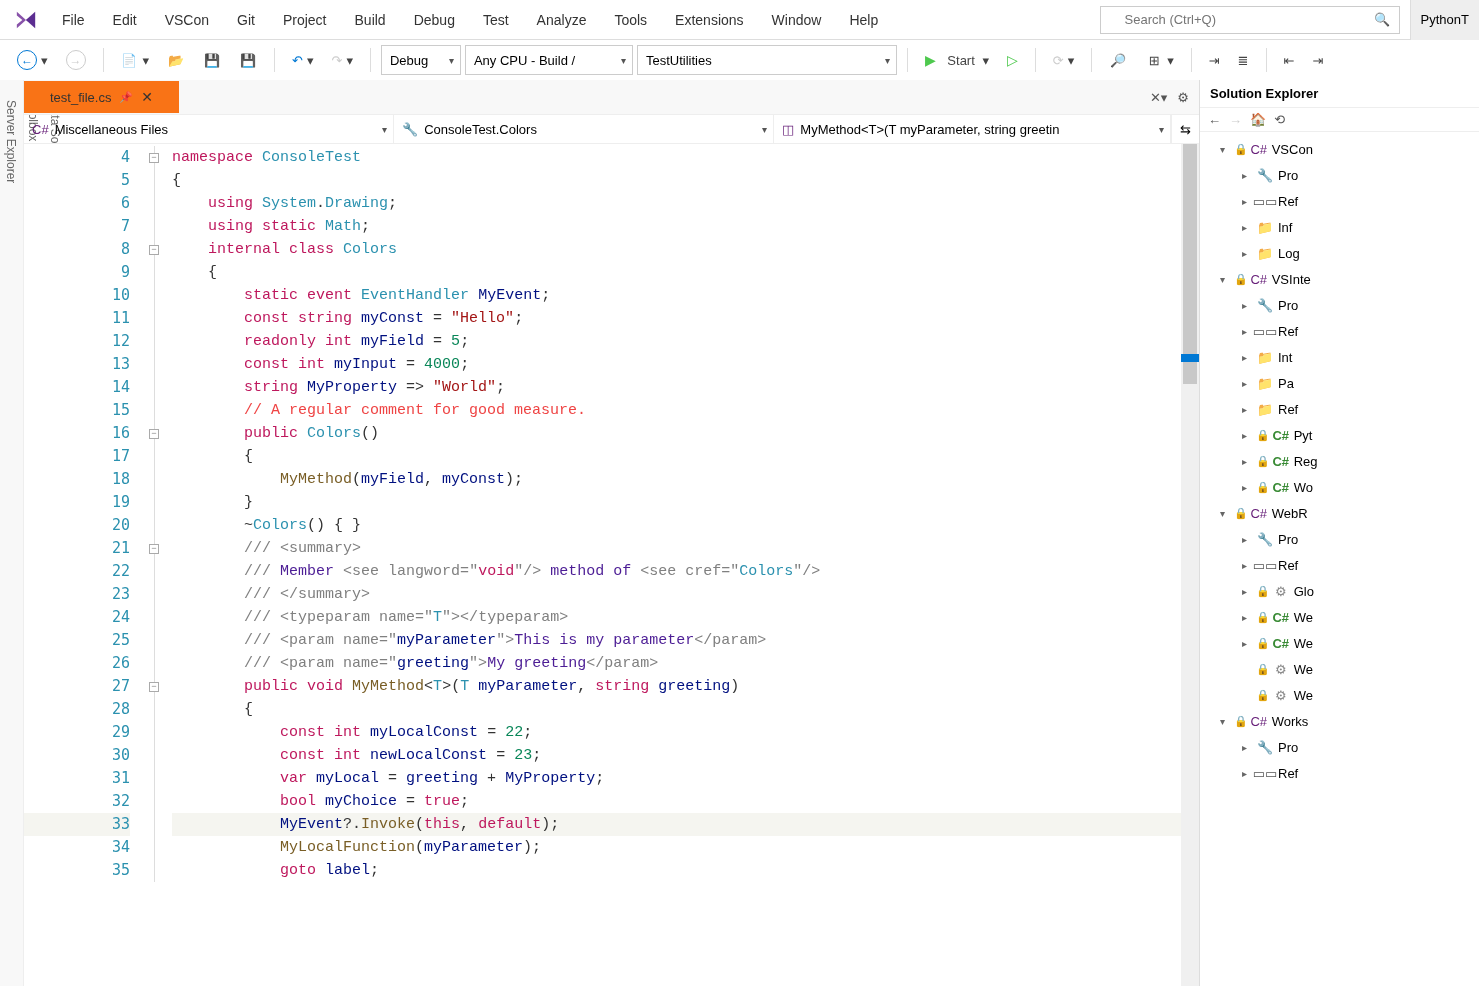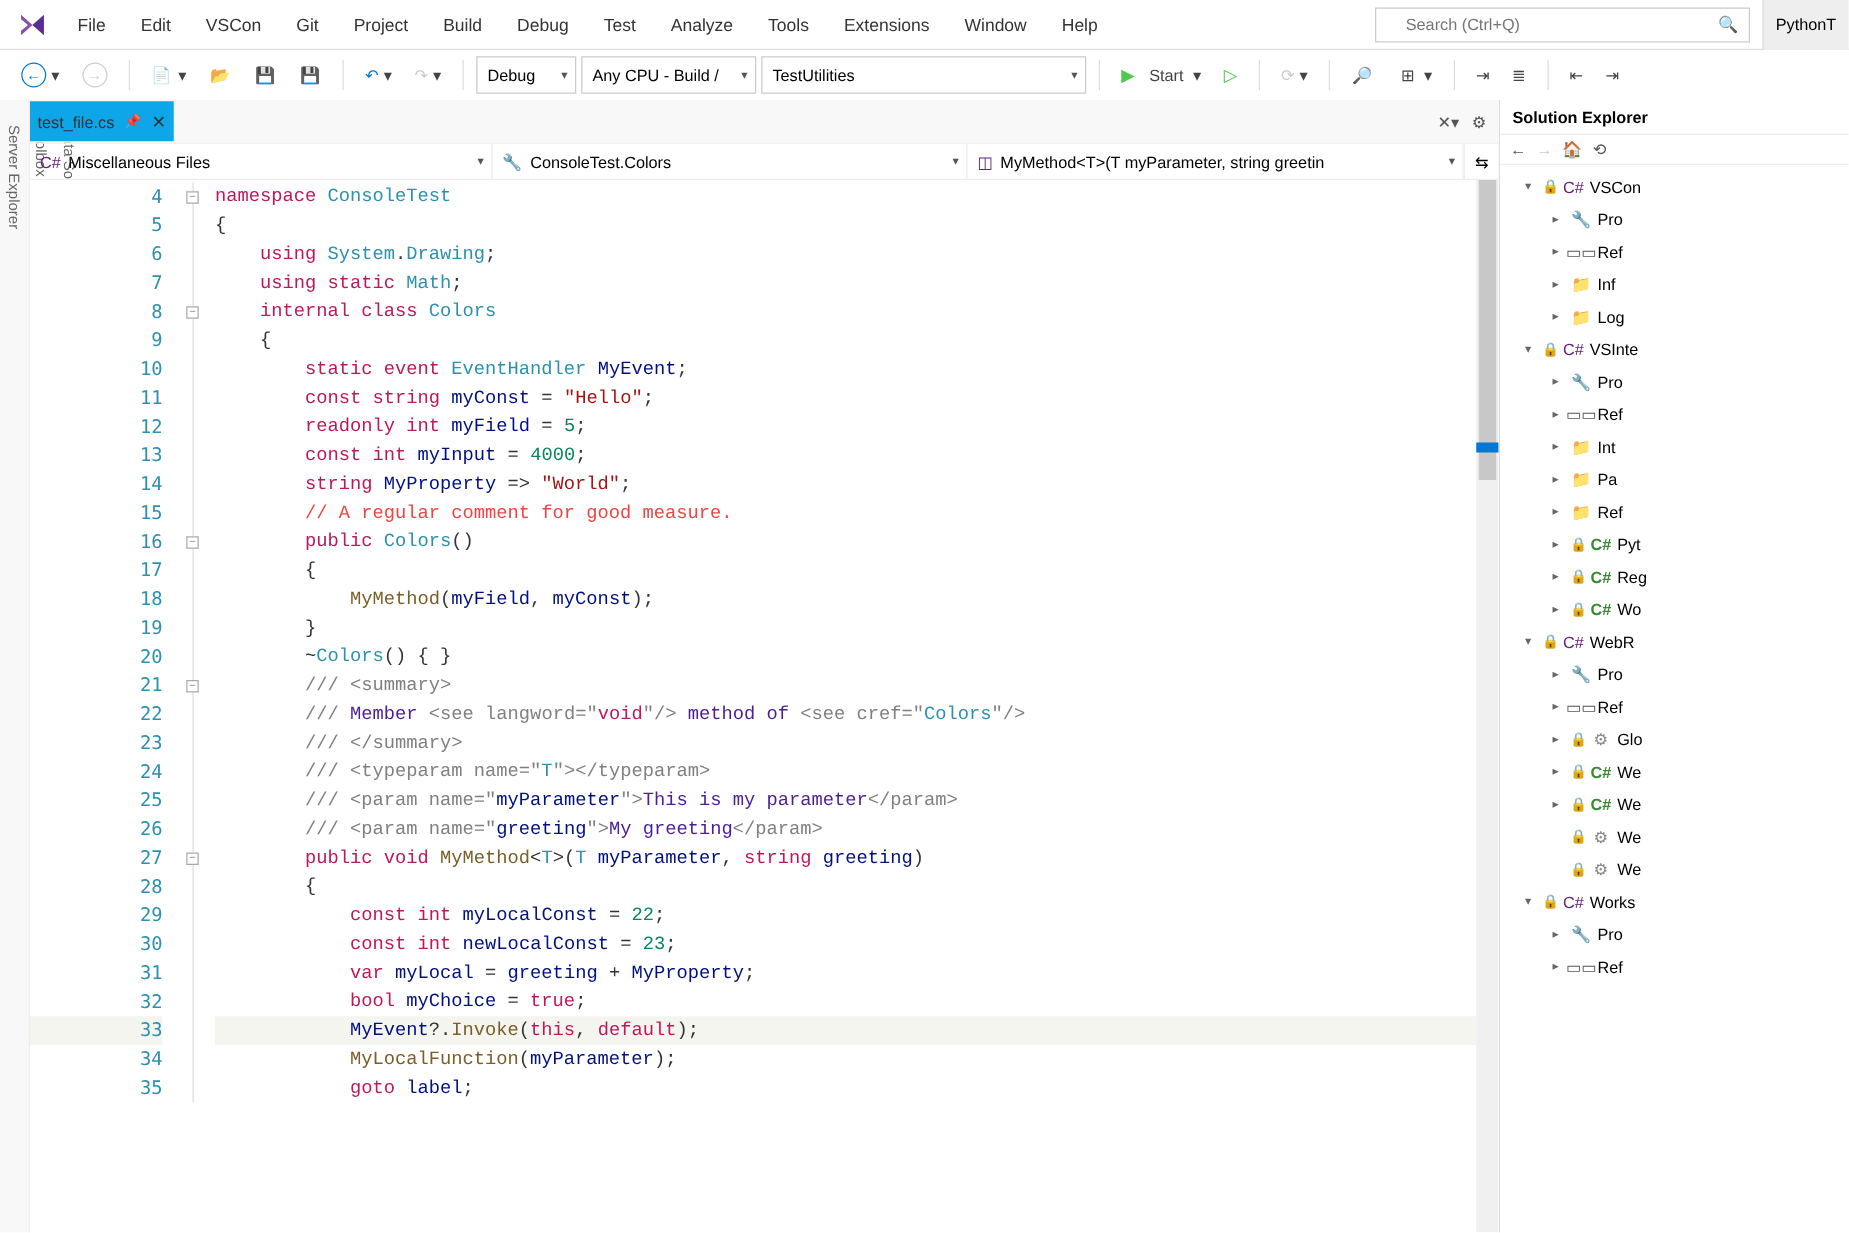--- a/index.html
+++ b/index.html
@@ -20,21 +20,21 @@
 .arrow-btn { width: 20px; height: 20px; border-radius: 50%; border: 1.5px solid #0078d4; color: #0078d4; display:flex;align-items:center;justify-content:center;font-size:12px;}
 .arrow-btn.disabled { border-color: #ccc; color: #ccc; }
 .play-green { color: #4ec94e; font-size: 14px; }
 .play-outline { color: #4ec94e; font-size: 14px; }
 .tb-icon { width: 18px; height: 18px; display: flex; align-items: center; justify-content: center; }
 .main { display: flex; height: calc(100% - 80px); }
 .side-tabs { width: 24px; background: #f8f8f8; border-right: 1px solid #eee; padding-top: 10px; writing-mode: vertical-lr; text-orientation: mixed; color: #666; font-size: 12px; }
 .side-tabs div { padding: 10px 4px; cursor: pointer; }
 .editor-area { flex: 1; display: flex; flex-direction: column; overflow: hidden; }
 .file-tabs { display: flex; align-items: center; background: #f8f8f8; height: 34px; position: relative; }
-.file-tab { background: #0ea5e9; color: #333; padding: 6px 6px; display: flex; align-items: center; gap: 8px; height: 32px; font-size: 13px; }
+.file-tab { background: #f97316; color: #333; padding: 6px 26px; display: flex; align-items: center; gap: 8px; height: 32px; font-size: 13px; }
 .file-tab .close { font-size: 14px; cursor: pointer; }
 .file-tab .pin { font-size: 11px; }
 .file-tabs-right { margin-left: auto; display: flex; gap: 10px; padding: 0 10px; color: #555; }
 .nav-bar { display: flex; height: 30px; border-top: 1px solid #eee; border-bottom: 1px solid #eee; }
 .nav-combo { flex: 1; border-right: 1px solid #eee; display: flex; align-items: center; padding: 0 8px; font-size: 13px; position: relative; cursor: pointer; overflow: hidden; white-space: nowrap; }
 .nav-combo::after { content: "▾"; position: absolute; right: 6px; font-size: 10px; color: #555; }
 .nav-combo .ic { margin-right: 6px; font-size: 13px; }
 .code-wrap { flex: 1; display: flex; overflow: hidden; position: relative; background: #fff; }
 .gutter { width: 120px; background: #fff; text-align: right; padding-right: 14px; color: #2b91af; font-family: Consolas, monospace; font-size: 15px; line-height: 23px; padding-top: 2px; user-select: none; }
 .gutter .ln { height: 23px; position: relative; }
@@ -124,21 +124,21 @@
       <span class="tb-icon" style="color:#0078d4">💾</span>
     </div>
   <div class="tb-btn">
       <span class="tb-icon" style="color:#0078d4">💾</span>
     </div>
   <div class="tb-sep"></div>
   <div class="tb-btn"><span style="color:#0078d4">↶</span>▾</div>
   <div class="tb-btn"><span style="color:#ccc">↷</span>▾</div>
   <div class="tb-sep"></div>
   <div class="combo" style="width:80px">Debug</div>
-  <div class="combo" style="width:140px">Any CPU - Build /</div>
+  <div class="combo" style="width:168px">Any CPU - Build /</div>
   <div class="combo" style="width:260px">TestUtilities</div>
   <div class="tb-sep"></div>
   <div class="tb-btn"><span class="play-green">▶</span>&nbsp;<span>Start</span>&nbsp;▾</div>
   <div class="tb-btn">
       <span class="play-outline">▷</span>
     </div>
   <div class="tb-sep"></div>
   <div class="tb-btn"><span style="color:#ccc">⟳</span>▾</div>
   <div class="tb-sep"></div>
   <div class="tb-btn">

